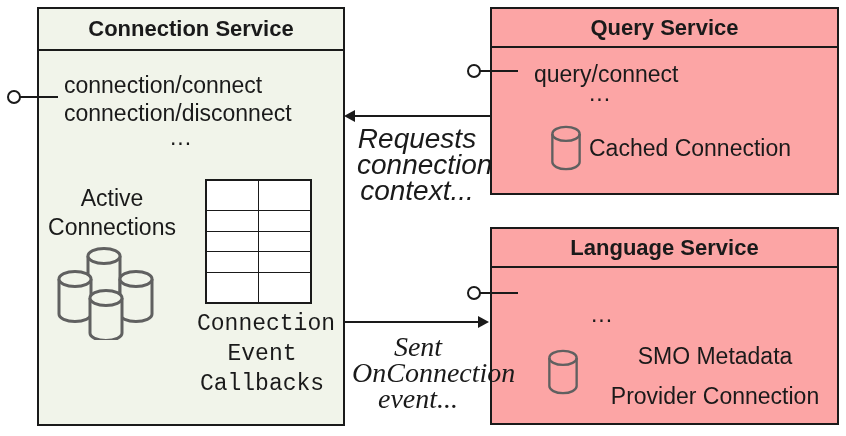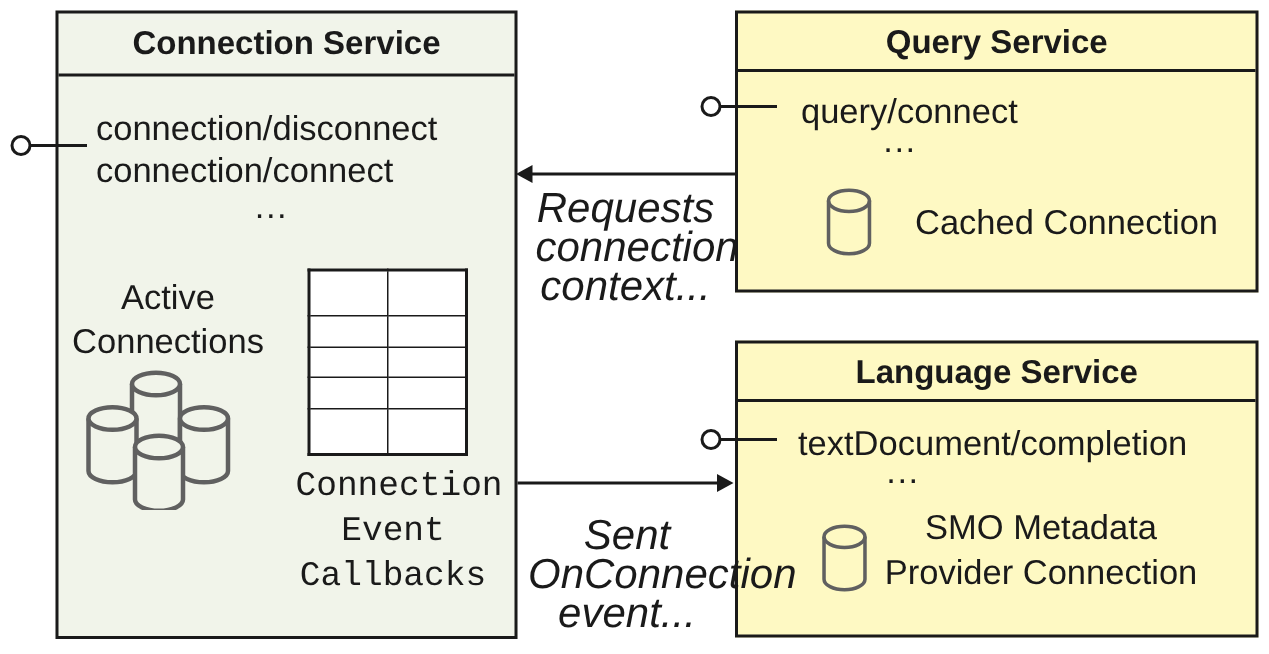--- a/index.html
+++ b/index.html
@@ -2,21 +2,21 @@
 <html><head>
 <meta charset="utf-8">
 <style>
   html,body{margin:0;padding:0;background:#ffffff;}
   #stage{
     position:relative;width:846px;height:436px;background:#ffffff;overflow:hidden;
     font-family:"Liberation Sans","DejaVu Sans",sans-serif;color:#1a1a1a;
   }
   .box{position:absolute;border:2px solid #1a1a1a;box-sizing:border-box;}
   .box.green{background:#f1f4ea;padding-left:36px;}
-  .box.grey{background:#fef9c3;text-decoration:underline;}
+  .box.grey{background:#fca5a5;text-decoration:underline;}
   .box-header{
     position:absolute;left:0;right:0;top:0;border-bottom:2px solid #1a1a1a;
     text-align:center;font-weight:bold;font-size:22px;
   }
   .method-block{position:absolute;font-size:23px;line-height:28px;white-space:nowrap;}
   .ellipsis{position:absolute;font-size:23px;line-height:18px;text-align:center;letter-spacing:1px;}
   .center-label{position:absolute;font-size:23px;text-align:center;}
   .arrow-line{position:absolute;height:2px;background:#1a1a1a;}
   .arrow-head{position:absolute;width:0;height:0;}
   .arrow-head.left{border-top:6px solid transparent;border-bottom:6px solid transparent;border-right:11px solid #1a1a1a;}
@@ -25,34 +25,34 @@
   .lollipop-stem{position:absolute;height:2px;background:#1a1a1a;z-index:5;}
   .lollipop-circle{
     position:absolute;width:10px;height:10px;border:2px solid #1a1a1a;border-radius:50%;
     background:#ffffff;z-index:5;
   }
   table.cb-table{
     position:absolute;border-collapse:collapse;background:#ffffff;
     border:2px solid #1a1a1a;table-layout:fixed;
   }
   table.cb-table td{border:1.5px solid #1a1a1a;padding:0;background:#ffffff;}
-  .cache-row{position:absolute;display:flex;align-items:center;gap:28px;font-size:23px;white-space:nowrap;}
+  .cache-row{position:absolute;display:flex;align-items:center;gap:7px;font-size:23px;white-space:nowrap;}
   .icon-wrap{flex:0 0 auto;line-height:0;}
 </style>
 </head>
 <body>
 
 <div id="stage">
 
   <div class="box green" style="left:37px;top:7px;width:308px;height:419px;">
     <div class="box-header" style="height:40px;line-height:40px;">Connection Service</div>
 
     <div class="method-block" style="left:25px;top:62px;">
+      <div>connection/connect</div>
       <div>connection/disconnect</div>
-      <div>connection/connect</div>
     </div>
     <div class="ellipsis" style="left:82px;top:119px;width:120px;">...</div>
 
     <div class="center-label" style="left:3px;top:175px;width:140px;line-height:29px;">Active Connections</div>
 
     <div style="position:absolute;left:17px;top:236px;line-height:0;">
       <svg width="100" height="95" viewBox="0 0 100 95">
         <g stroke="#606060" stroke-width="3" fill="#f1f4ea">
           <path d="M32 11 L32 46 A16 7.5 0 0 0 64 46 L64 11"></path>
           <ellipse cx="48" cy="11" rx="16" ry="7.5"></ellipse>
@@ -109,44 +109,43 @@
           </g>
         </svg>
       </span>
       <span>Cached Connection</span>
     </div>
   </div>
 
   <div class="box grey" style="left:490px;top:227px;width:349px;height:198px;">
     <div class="box-header" style="height:37px;line-height:37px;">Language Service</div>
 
-    <div class="method-block" style="left:40px;top:52px;">textDocument/completion</div>
     <div class="ellipsis" style="left:50px;top:76px;width:120px;">...</div>
 
     <div style="position:absolute;left:55px;top:119px;line-height:0;">
       <svg width="32" height="48" viewBox="0 0 34 48">
         <g stroke="#606060" stroke-width="2.5" fill="none">
           <path d="M2.5 9 L2.5 39 A14.5 7.5 0 0 0 31.5 39 L31.5 9"></path>
           <ellipse cx="17" cy="9" rx="14.5" ry="7.5"></ellipse>
         </g>
       </svg>
     </div>
-    <div class="center-label" style="left:95px;top:107px;width:214px;line-height:30px;">SMO Metadata Provider Connection</div>
+    <div class="center-label" style="left:116px;top:107px;width:214px;line-height:40px;">SMO Metadata Provider Connection</div>
   </div>
 
   <div class="lollipop-circle" style="left:7px;top:90px;"></div>
   <div class="lollipop-stem" style="left:20px;top:96px;width:38px;"></div>
 
   <div class="lollipop-circle" style="left:467px;top:64px;"></div>
   <div class="lollipop-stem" style="left:480px;top:70px;width:38px;"></div>
 
   <div class="lollipop-circle" style="left:467px;top:286px;"></div>
   <div class="lollipop-stem" style="left:480px;top:292px;width:38px;"></div>
 
   <div class="arrow-line" style="left:353px;top:115px;width:137px;"></div>
   <div class="arrow-head left" style="left:344px;top:110px;"></div>
   <div class="arrow-label" style="left:357px;top:126px;width:120px;">Requests connection context...</div>
 
   <div class="arrow-line" style="left:345px;top:321px;width:134px;"></div>
   <div class="arrow-head right" style="left:478px;top:316px;"></div>
-  <div class="arrow-label" style="left:352px;top:344px;width:132px;">Sent OnConnection event...</div>
+  <div class="arrow-label" style="left:352px;top:334px;width:132px;font-family:Liberation Serif, serif;">Sent OnConnection event...</div>
 
 </div>
 
 </body></html>

